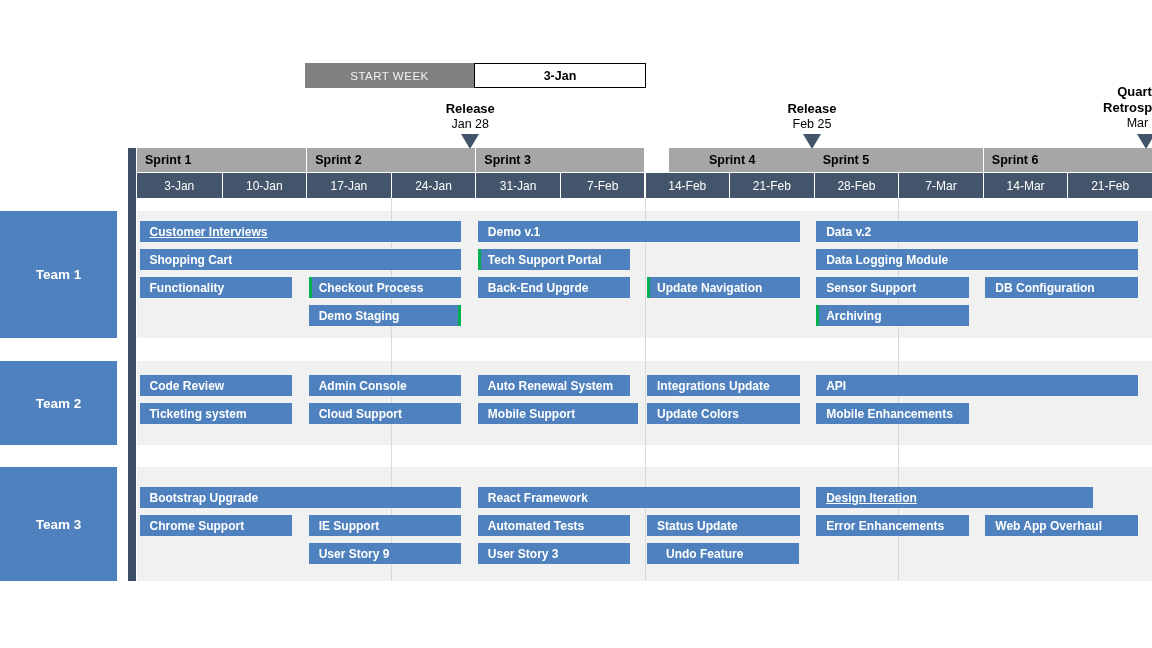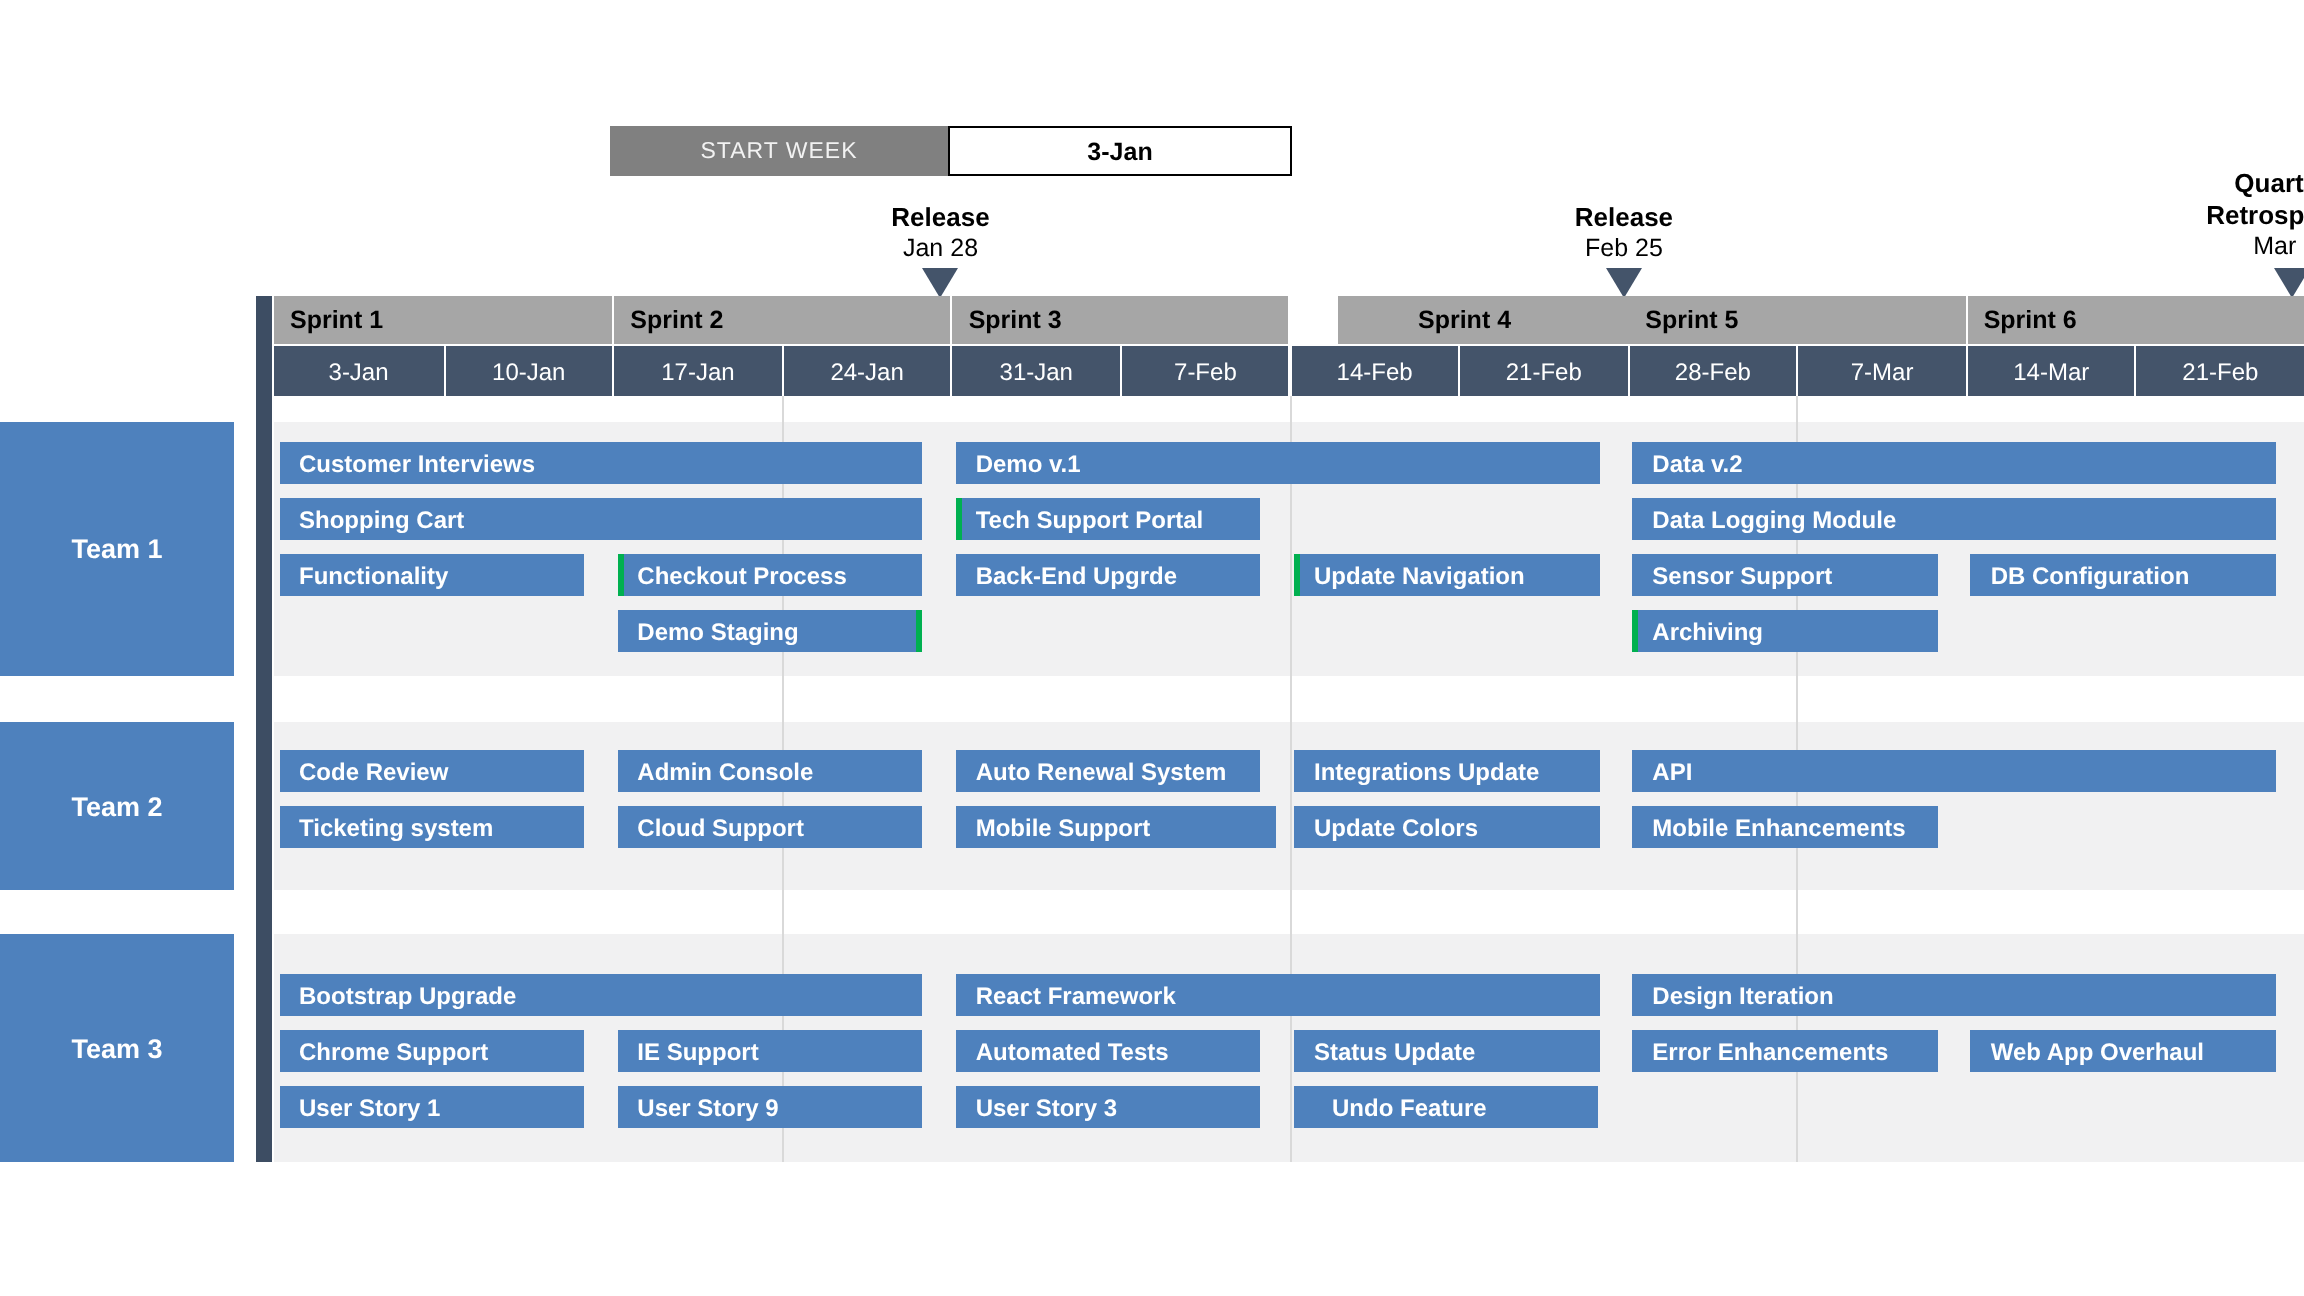--- a/index.html
+++ b/index.html
@@ -96,21 +96,21 @@
       <div class="abs week-cell" style="left: 1068.42px; top: 173px; width: 83.5833px; height: 25px;">21-Feb</div>
     </div>
   <div id="body" class="abs" style="left:0;top:0;width:100%;height:100%;">
       <div class="abs band" style="left: 137px; top: 211px; width: 1015px; height: 127px;"></div>
       <div class="abs band" style="left: 137px; top: 361px; width: 1015px; height: 84px;"></div>
       <div class="abs band" style="left: 137px; top: 467px; width: 1015px; height: 114px;"></div>
       <div class="abs gridline" style="left: 390.75px; top: 198px; height: 383px;"></div>
       <div class="abs gridline" style="left: 644.5px; top: 198px; height: 383px;"></div>
       <div class="abs gridline" style="left: 898.25px; top: 198px; height: 383px;"></div>
       <div class="abs team-box" style="left: 0px; top: 211px; width: 117px; height: 127px;">Team 1</div>
-      <div class="abs bar" style="left: 139.5px; top: 221px; width: 321.833px; height: 21px;">Customer Interviews</div>
+      <div class="abs bar" style="left: 139.5px; top: 221px; width: 321.833px; height: 21px; text-decoration: underline;">Customer Interviews</div>
       <div class="abs bar" style="left: 477.833px; top: 221px; width: 321.833px; height: 21px;">Demo v.1</div>
       <div class="abs bar" style="left: 816.167px; top: 221px; width: 321.833px; height: 21px;">Data v.2</div>
       <div class="abs bar" style="left: 139.5px; top: 249px; width: 321.833px; height: 21px;">Shopping Cart</div>
       <div class="abs bar" style="left: 477.833px; top: 249px; width: 152.667px; height: 21px;">Tech Support Portal<div class="edge left"></div></div>
       <div class="abs bar" style="left: 816.167px; top: 249px; width: 321.833px; height: 21px;">Data Logging Module</div>
       <div class="abs bar" style="left: 139.5px; top: 277px; width: 152.667px; height: 21px;">Functionality</div>
       <div class="abs bar" style="left: 308.667px; top: 277px; width: 152.667px; height: 21px;">Checkout Process<div class="edge left"></div></div>
       <div class="abs bar" style="left: 477.833px; top: 277px; width: 152.667px; height: 21px;">Back-End Upgrde</div>
       <div class="abs bar" style="left: 647px; top: 277px; width: 152.667px; height: 21px;">Update Navigation<div class="edge left"></div></div>
       <div class="abs bar" style="left: 816.167px; top: 277px; width: 152.667px; height: 21px;">Sensor Support</div>
@@ -124,25 +124,24 @@
       <div class="abs bar" style="left: 647px; top: 375px; width: 152.667px; height: 21px;">Integrations Update</div>
       <div class="abs bar" style="left: 816.167px; top: 375px; width: 321.833px; height: 21px;">API</div>
       <div class="abs bar" style="left: 139.5px; top: 403px; width: 152.667px; height: 21px;">Ticketing system</div>
       <div class="abs bar" style="left: 308.667px; top: 403px; width: 152.667px; height: 21px;">Cloud Support</div>
       <div class="abs bar" style="left: 477.833px; top: 403px; width: 160px; height: 21px;">Mobile Support</div>
       <div class="abs bar" style="left: 647px; top: 403px; width: 152.667px; height: 21px;">Update Colors</div>
       <div class="abs bar" style="left: 816.167px; top: 403px; width: 152.667px; height: 21px;">Mobile Enhancements</div>
       <div class="abs team-box" style="left: 0px; top: 467px; width: 117px; height: 114px;">Team 3</div>
       <div class="abs bar" style="left: 139.5px; top: 487px; width: 321.833px; height: 21px;">Bootstrap Upgrade</div>
       <div class="abs bar" style="left: 477.833px; top: 487px; width: 321.833px; height: 21px;">React Framework</div>
-      <div class="abs bar" style="left: 816.167px; top: 487px; width: 322px; height: 21px;">Design Iteration</div>
+      <div class="abs bar" style="left: 816.167px; top: 487px; width: 277px; height: 21px; text-decoration: underline;">Design Iteration</div>
       <div class="abs bar" style="left: 139.5px; top: 515px; width: 152.667px; height: 21px;">Chrome Support</div>
       <div class="abs bar" style="left: 308.667px; top: 515px; width: 152.667px; height: 21px;">IE Support</div>
       <div class="abs bar" style="left: 477.833px; top: 515px; width: 152.667px; height: 21px;">Automated Tests</div>
       <div class="abs bar" style="left: 647px; top: 515px; width: 152.667px; height: 21px;">Status Update</div>
       <div class="abs bar" style="left: 816.167px; top: 515px; width: 152.667px; height: 21px;">Error Enhancements</div>
       <div class="abs bar" style="left: 985.333px; top: 515px; width: 152.667px; height: 21px;">Web App Overhaul</div>
-      <div class="abs bar" style="left: 139.5px; top: 543px; width: 152.667px; height: 21px;">User Story 1</div>
       <div class="abs bar" style="left: 308.667px; top: 543px; width: 152.667px; height: 21px;">User Story 9</div>
       <div class="abs bar" style="left: 477.833px; top: 543px; width: 152.667px; height: 21px;">User Story 3</div>
       <div class="abs bar" style="left: 647px; top: 543px; width: 152px; height: 21px; padding-left: 19px;">Undo Feature</div>
     </div>
 </div>
 
 </body></html>

